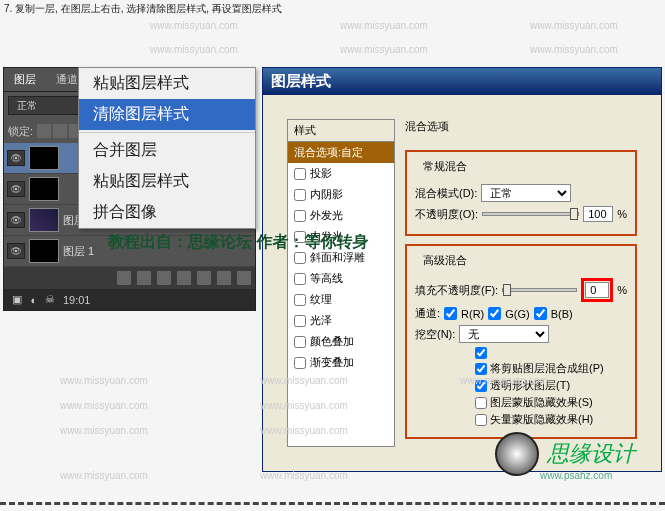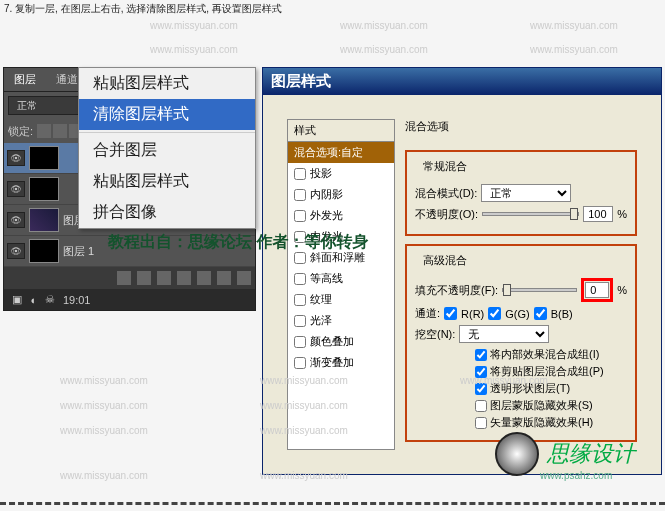--- a/index.html
+++ b/index.html
@@ -224,21 +224,20 @@
           <input type="checkbox" checked="" style="">
             <span>B(B)</span>
         </div>
         <div class="form-row">
           <label>挖空(N):</label>
           <select style="width:90px"><option>无</option></select>
         </div>
         <div style="margin-left:60px">
           <div class="chk-row">
               <input type="checkbox" checked="" style="">
-              <span>将内部效果混合成组(I)</span>
             </div>
           <div class="chk-row">
               <input type="checkbox" checked="" style="">
               <span>将剪贴图层混合成组(P)</span>
             </div>
           <div class="chk-row">
               <input type="checkbox" checked="" style="">
               <span>透明形状图层(T)</span>
             </div>
           <div class="chk-row">

